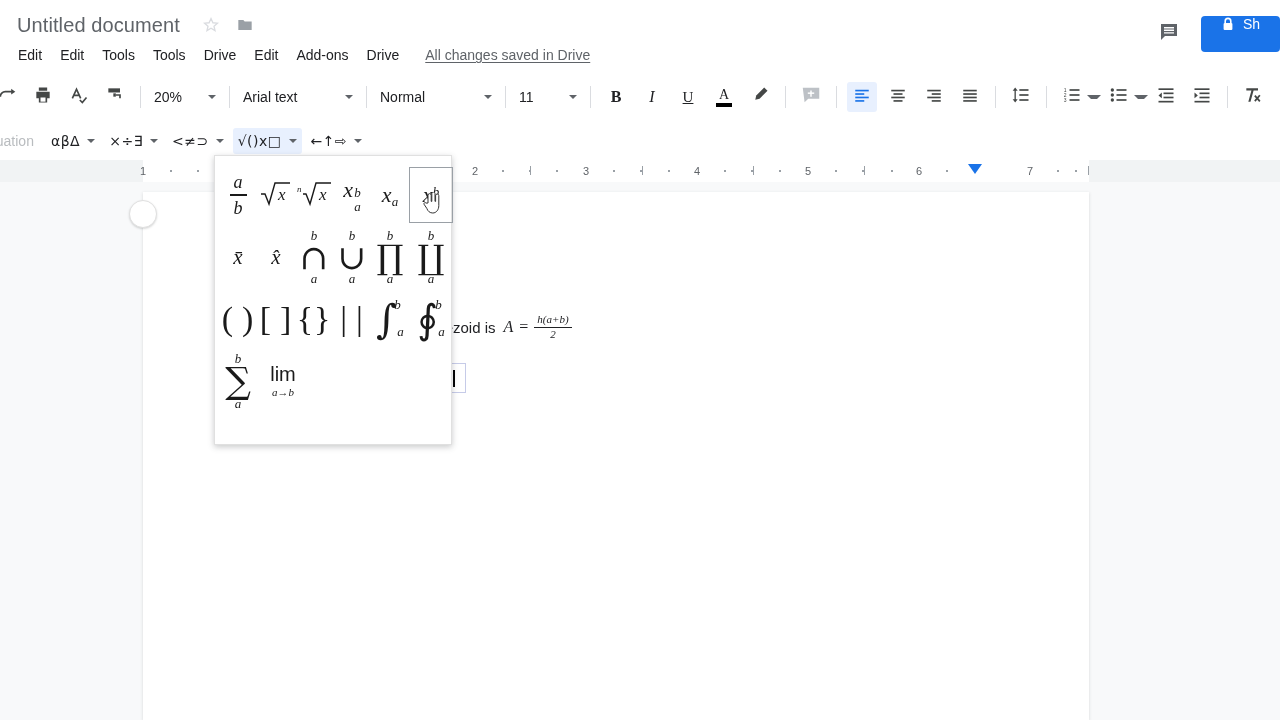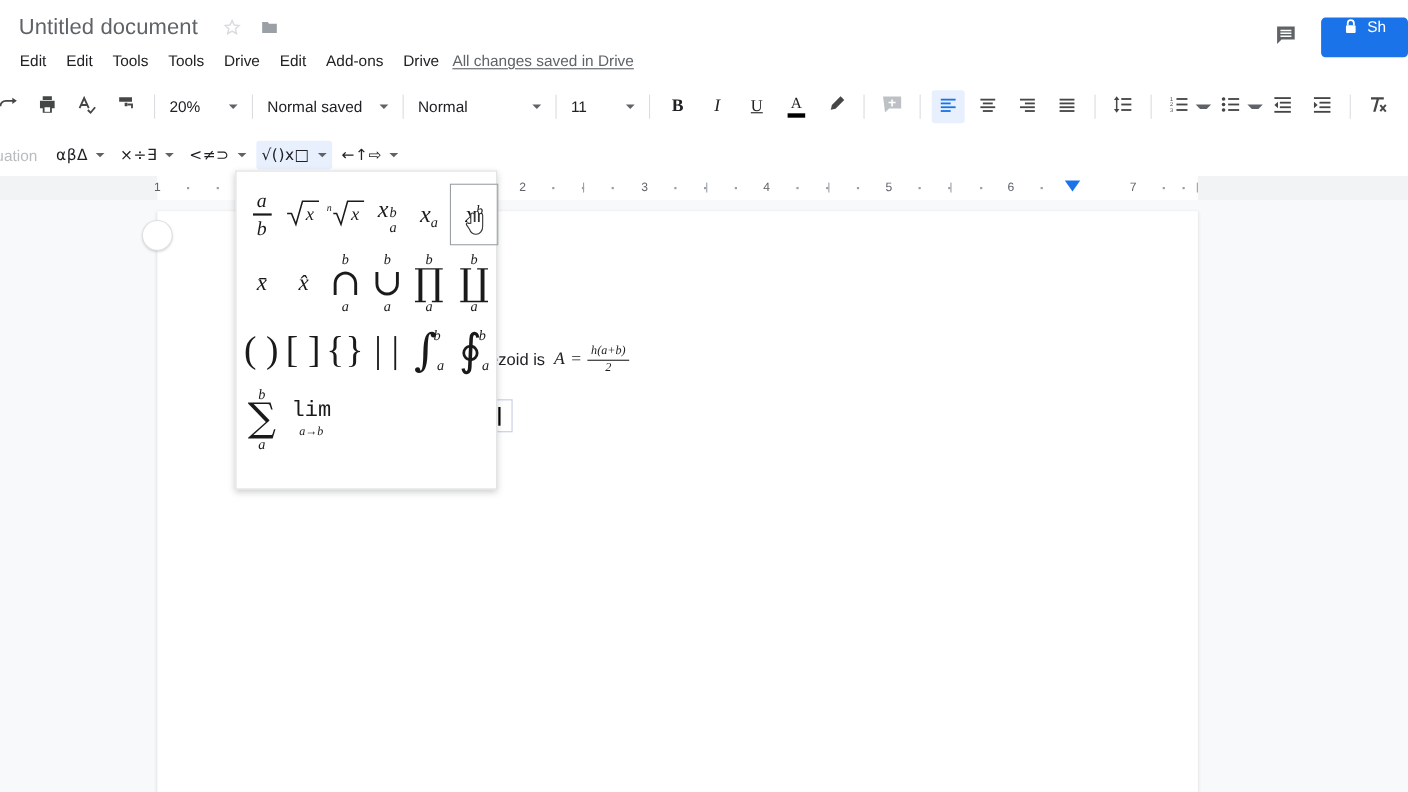--- a/index.html
+++ b/index.html
@@ -22,21 +22,21 @@
   .title-icons { display: flex; align-items: center; margin-left: 16px; gap: 14px; }
   .star-icon { width: 20px; height: 20px; display: block; }
   .folder-icon { width: 20px; height: 20px; display: block; }
 
   .menu-row { position: absolute; left: 12px; top: 44px; display: flex; align-items: center; height: 22px; }
   .menu-item {
     font-size: 14px; color: #202124; padding: 2px 6px; margin-right: 6px;
     border-radius: 3px; white-space: nowrap; cursor: default;
   }
   .save-status {
-    font-size: 14px; color: #5f6368; 
+    font-size: 14px; color: #5f6368; margin-left: 14px;
     text-decoration: underline; text-underline-offset: 2px; white-space: nowrap;
   }
 
   .header-right { position: absolute; right: 0; top: 14px; display: flex; align-items: center; }
   .comment-btn { width: 40px; height: 40px; display: flex; align-items: center; justify-content: center; }
   .share-btn {
     display: flex; align-items: flex-start; gap: 8px;
     height: 36px; padding: 0 20px; margin-left: 12px;
     background: #1a73e8; color: #fff; border-radius: 4px;
     font-size: 14px; font-weight: 500; white-space: nowrap;
@@ -170,21 +170,21 @@
   .bigop .lim { font-style: italic; font-size: 13px; }
   .bigop .op { font-family: "DejaVu Serif", serif; font-size: 34px; line-height: .9; }
   .bigop .op.sum { font-size: 36px; }
   .brk { font-family: "Liberation Serif", serif; font-size: 34px; letter-spacing: 1px; }
   .intg { display: flex; align-items: center; }
   .intg .sym { font-family: "DejaVu Serif", serif; font-size: 40px; line-height: .8; }
   .intg .lims { display: inline-flex; flex-direction: column; justify-content: space-between; height: 38px; font-style: italic; font-size: 13px; margin-left: -3px; }
   .intg .lims .hi { margin-top: -3px; }
   .intg .lims .lo { margin-left: 3px; margin-bottom: -2px; }
   .limop { display: flex; flex-direction: column; align-items: center; line-height: 1.1; }
-  .limop .word { font-size: 20px; font-family: Liberation Mono, monospace; }
+  .limop .word { font-size: 20px; font-family: Liberation Sans, sans-serif; }
   .limop .under { font-size: 11px; font-style: italic; margin-top: 1px; }
   .overline-x { position: relative; font-style: italic; font-size: 21px; }
   .hat-x { position: relative; font-style: italic; font-size: 21px; }
 
   .caret { width: 0; height: 0; border-left: 4px solid transparent; border-right: 4px solid transparent; border-top: 4px solid #5f6368; }
 </style>
 </head>
 <body>
 
 <div id="app">
@@ -274,21 +274,21 @@
     </div>
 
     <div class="tb-sep"></div>
     <div class="tb-combo combo-zoom">
       <span>20%</span>
       <span class="caret"></span>
     </div>
 
     <div class="tb-sep"></div>
     <div class="tb-combo combo-style">
-      <span>Normal saved</span>
+      <span>Arial text</span>
       <span class="caret"></span>
     </div>
 
     <div class="tb-sep"></div>
     <div class="tb-combo combo-font">
       <span>Normal</span>
       <span class="caret"></span>
     </div>
 
     <div class="tb-sep"></div>

